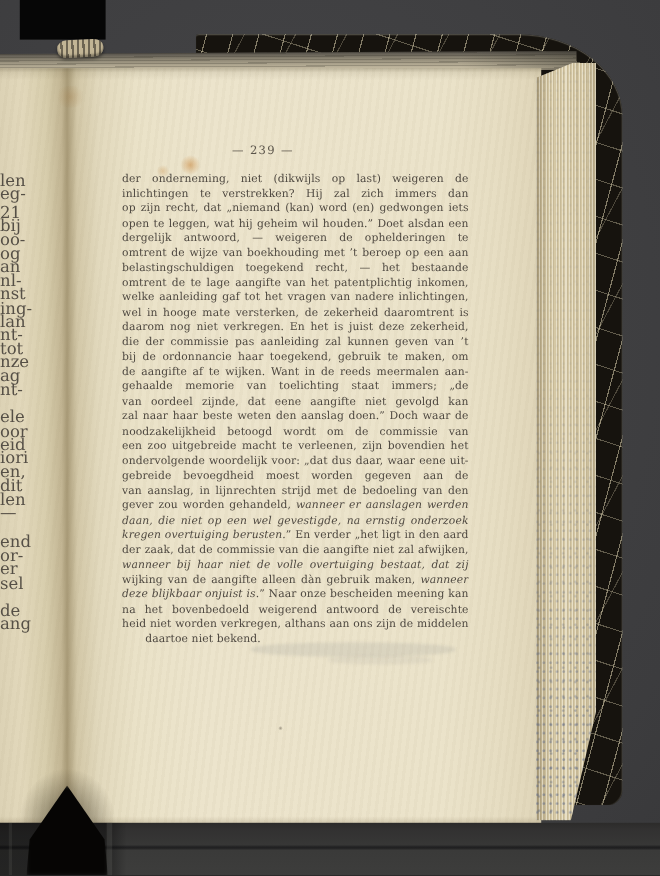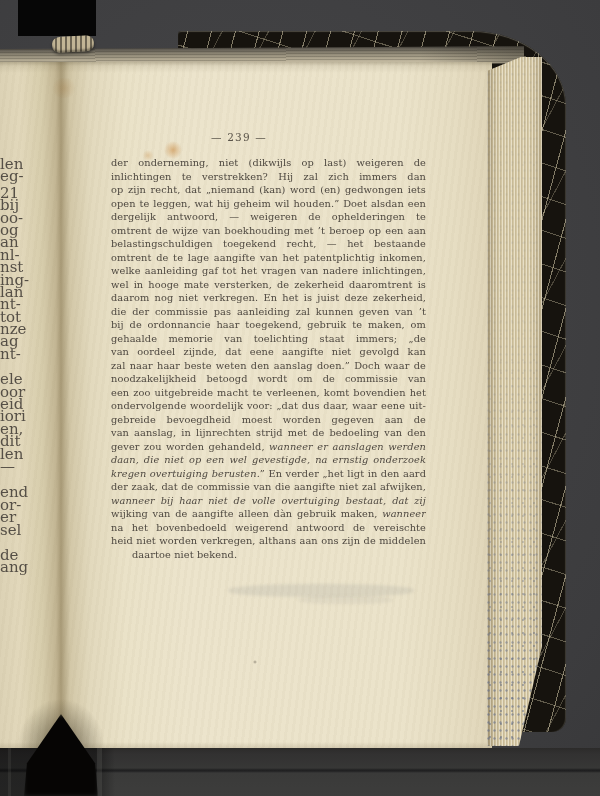--- a/index.html
+++ b/index.html
@@ -178,34 +178,36 @@
       <div class="tline"><span>open te leggen, wat hij geheim wil houden.” Doet alsdan een</span></div>
       <div class="tline"><span>dergelijk antwoord, — weigeren de ophelderingen te verstrekken</span></div>
       <div class="tline"><span>omtrent de wijze van boekhouding met ’t beroep op een aan de</span></div>
       <div class="tline"><span>belastingschuldigen toegekend recht, — het bestaande vermoeden</span></div>
       <div class="tline"><span>omtrent de te lage aangifte van het patentplichtig inkomen,</span></div>
       <div class="tline"><span>welke aanleiding gaf tot het vragen van nadere inlichtingen,</span></div>
       <div class="tline"><span>wel in hooge mate versterken, de zekerheid daaromtrent is</span></div>
       <div class="tline"><span>daarom nog niet verkregen. En het is juist deze zekerheid,</span></div>
       <div class="tline"><span>die der commissie pas aanleiding zal kunnen geven van ’t recht,</span></div>
       <div class="tline"><span>bij de ordonnancie haar toegekend, gebruik te maken, om van</span></div>
+      <div class="tline"><span>de aangifte af te wijken. Want in de reeds meermalen aan-</span></div>
       <div class="tline"><span>gehaalde memorie van toelichting staat immers; „de commissie</span></div>
       <div class="tline"><span>van oordeel zijnde, dat eene aangifte niet gevolgd kan worden,</span></div>
       <div class="tline"><span>zal naar haar beste weten den aanslag doen.” Doch waar de</span></div>
       <div class="tline"><span>noodzakelijkheid betoogd wordt om de commissie van aanslag</span></div>
-      <div class="tline"><span>een zoo uitgebreide macht te verleenen, komt bovendien het</span></div>
+      <div class="tline"><span>een zoo uitgebreide macht te verleenen, zijn bovendien het</span></div>
       <div class="tline"><span>ondervolgende woordelijk voor: „dat dus daar, waar eene uit-</span></div>
       <div class="tline"><span>gebreide bevoegdheid moest worden gegeven aan de commissiën</span></div>
       <div class="tline"><span>van aanslag, in lijnrechten strijd met de bedoeling van den wet-</span></div>
       <div class="tline"><span>gever zou worden gehandeld, </span><span class="it">wanneer er aanslagen werden ge-</span></div>
       <div class="tline"><span class="it">daan, die niet op een wel gevestigde, na ernstig onderzoek ver-</span></div>
       <div class="tline"><span class="it">kregen overtuiging berusten.</span><span>” En verder „het ligt in den aard</span></div>
       <div class="tline"><span>der zaak, dat de commissie van die aangifte niet zal afwijken,</span></div>
       <div class="tline"><span class="it">wanneer bij haar niet de volle overtuiging bestaat, dat zij wer-</span></div>
       <div class="tline"><span>wijking van de aangifte alleen dàn gebruik maken, </span><span class="it">wanneer</span></div>
+      <div class="tline"><span class="it">deze blijkbaar onjuist is.</span><span>” Naar onze bescheiden meening kan</span></div>
       <div class="tline"><span>na het bovenbedoeld weigerend antwoord de vereischte zeker-</span></div>
       <div class="tline"><span>heid niet worden verkregen, althans aan ons zijn de middelen</span></div>
       <div class="tline tlast"><span>daartoe niet bekend.</span></div>
     </div>
 
   <div class="layer stain-a"></div>
   <div class="layer stain-b"></div>
   <div class="layer stain-c"></div>
   <div class="layer dot-a"></div>
   <div class="layer smudge-a"></div>

